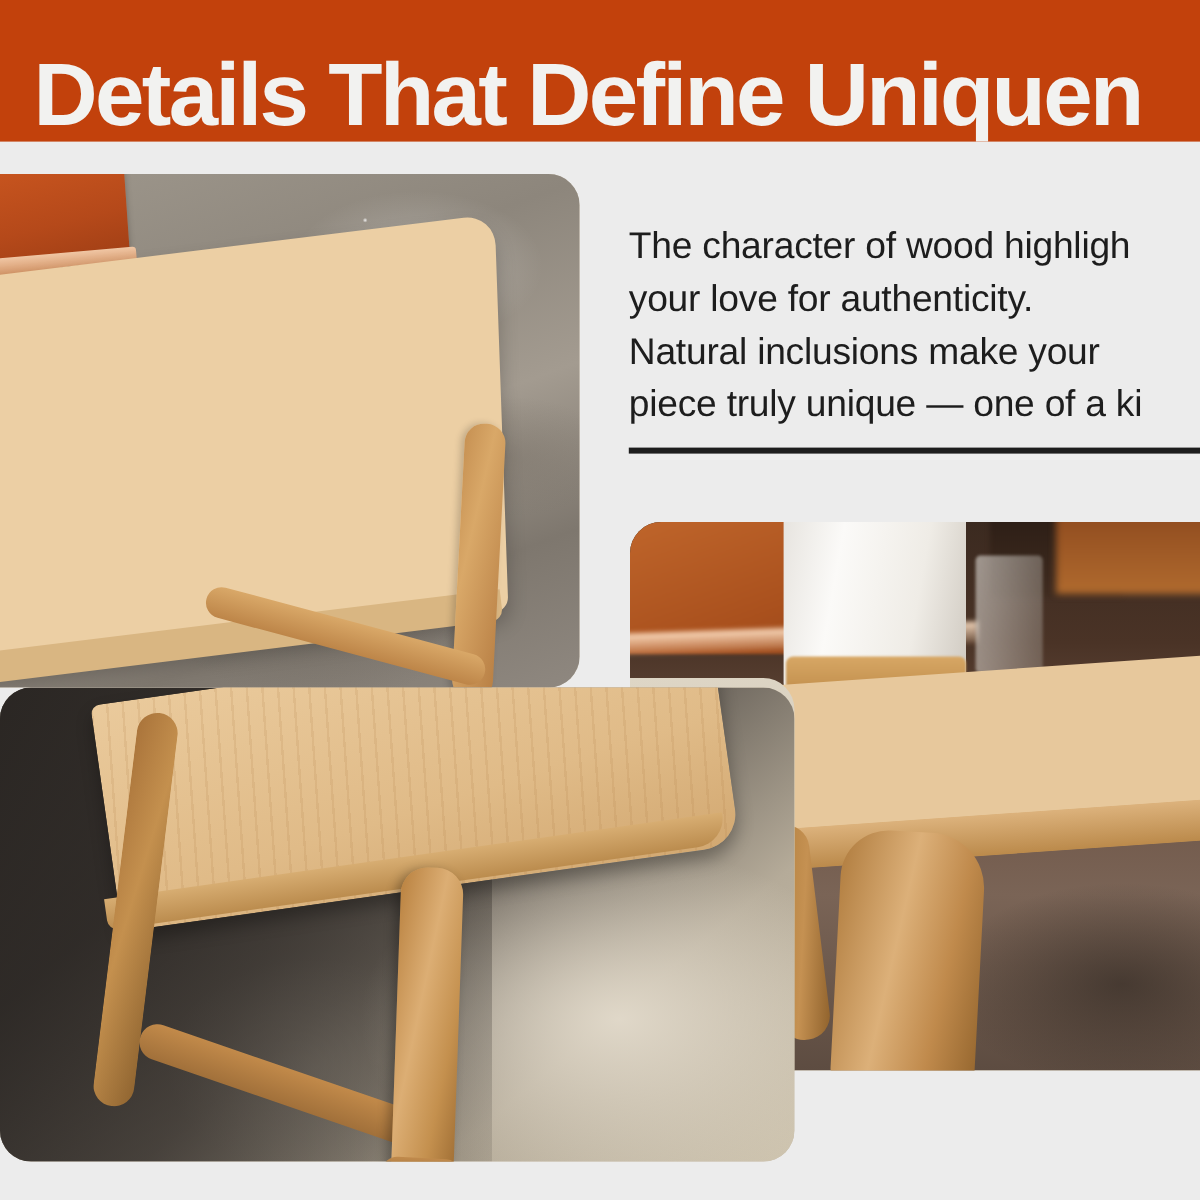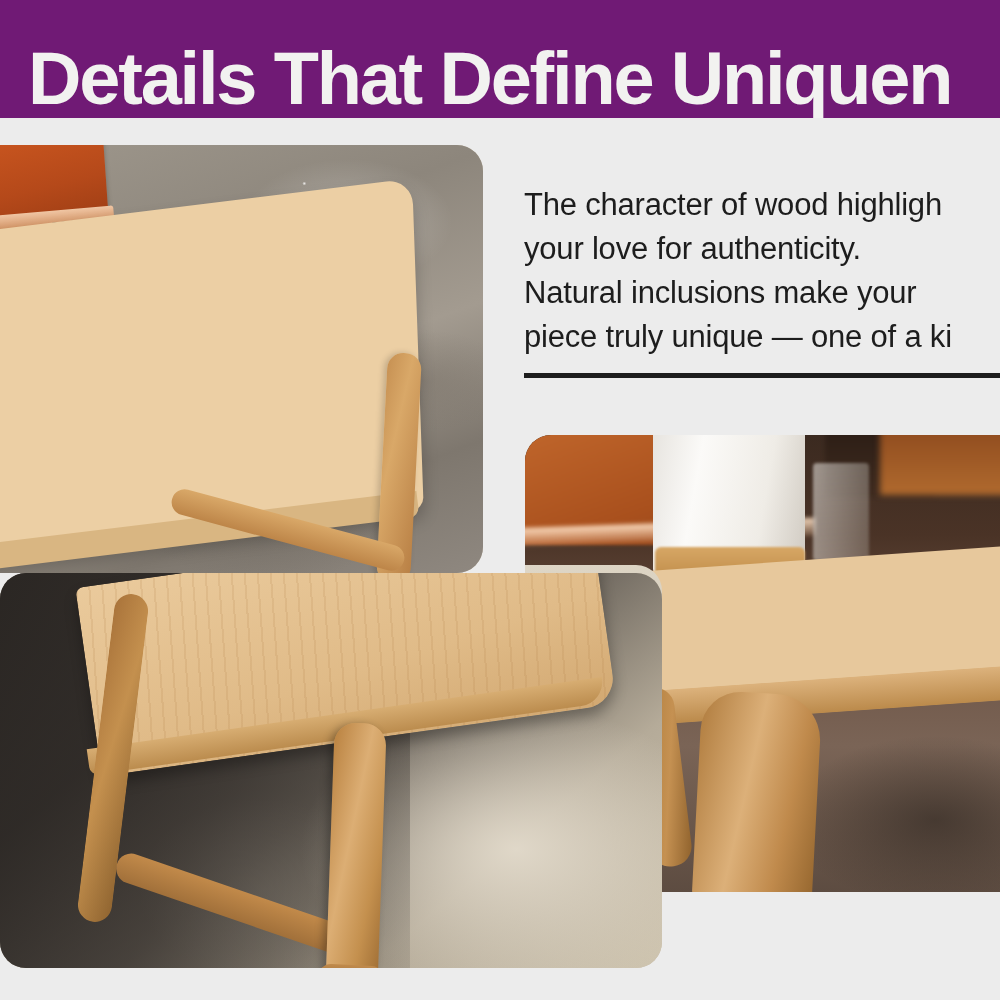--- a/index.html
+++ b/index.html
@@ -22,21 +22,21 @@
     overflow: hidden;
   }
 
   
   .header-band {
     position: absolute;
     left: 0;
     top: 0;
     width: 1000px;
     height: 118px;
-    background: #701a75;
+    background: #c2410c;
     overflow: hidden;
   }
   .header-title {
     position: absolute;
     left: 28px;
     top: 38px;
     white-space: nowrap;
     color: #f2f2f0;
     font-family: "Liberation Sans", sans-serif;
     font-size: 74px;

